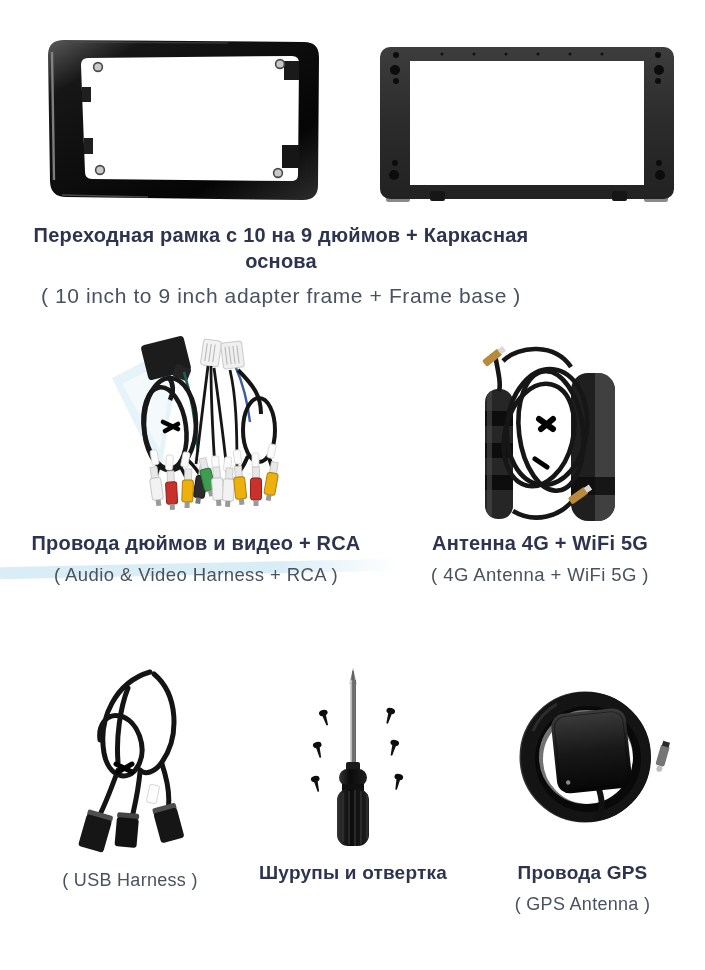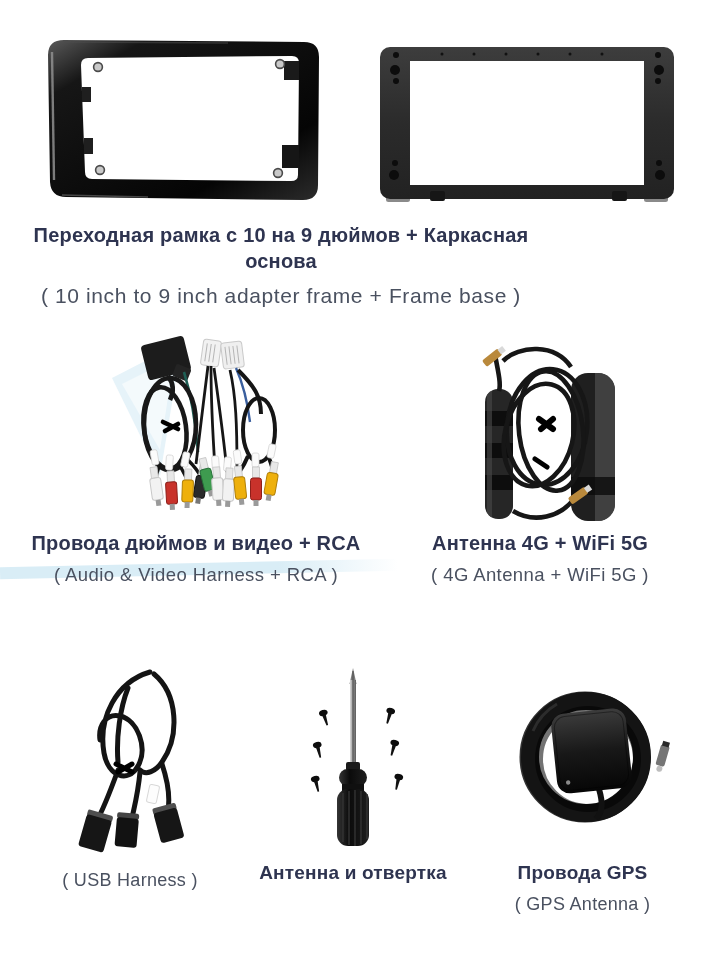--- a/index.html
+++ b/index.html
@@ -387,20 +387,20 @@
       <rect x="55" y="52" width="75" height="80" rx="13" fill="url(#puck)"></rect>
       <rect x="58" y="55" width="69" height="74" rx="11" fill="none" stroke="#000000" opacity=".4"></rect>
       <circle cx="66" cy="121" r="2.2" fill="#8a8a8a"></circle>
     </g>
   </svg>
 
   <div class="abs caption s3" style="left:20px;top:861px;width:220px">
     <div class="en">( USB Harness )</div>
   </div>
   <div class="abs caption s3" style="left:233px;top:861px;width:240px">
-    <div class="ru">Антенна и отвертка</div>
+    <div class="ru">Шурупы и отвертка</div>
   </div>
   <div class="abs caption s3" style="left:470px;top:861px;width:225px">
     <div class="ru">Провода GPS</div>
     <div class="en">( GPS Antenna )</div>
   </div>
 
 </div>
 
 </body></html>

